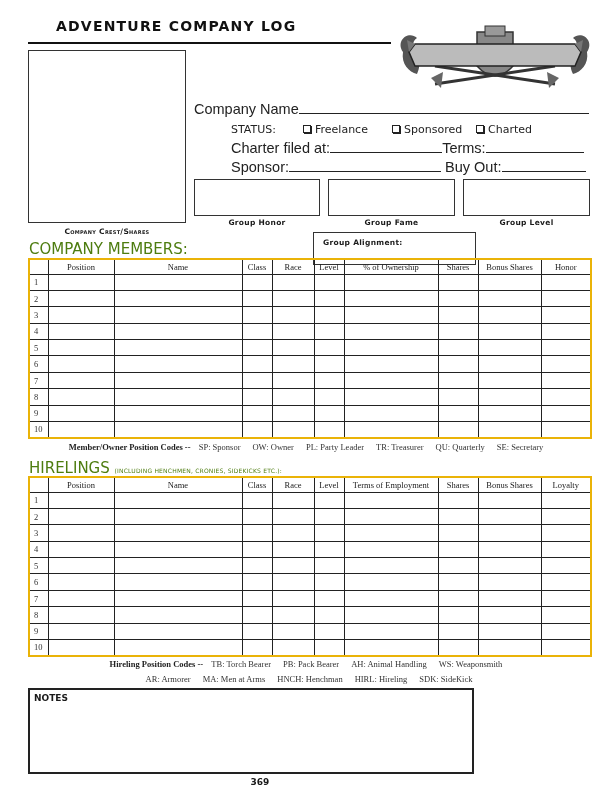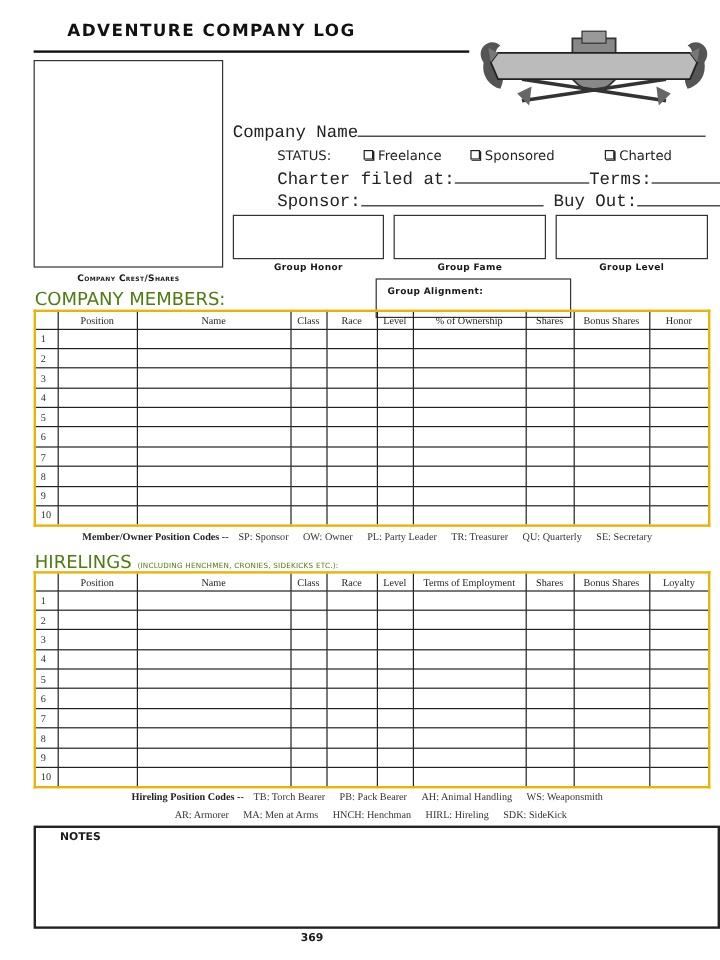--- a/index.html
+++ b/index.html
@@ -12,21 +12,21 @@
     left: 56px; top: 18px; font-size: 14px; font-weight: bold; letter-spacing: 1.2px;
     font-family: "DejaVu Sans", sans-serif; color: #111;
   }
   .title-rule { left: 28px; top: 42px; width: 363px; height: 2px; background: #111; }
 
   .logo { left: 395px; top: 22px; width: 200px; height: 72px; }
 
   .crest-box { left: 28px; top: 50px; width: 158px; height: 173px; border: 1.5px solid #333; }
   .crest-label { left: 28px; top: 227px; width: 158px; text-align: center; font-size: 7.5px; font-weight: bold; font-variant: small-caps; letter-spacing: .3px; font-family: "DejaVu Sans", sans-serif; }
 
-  .fieldline { font-size: 14.5px; font-family: Liberation Mono, monospace; color: #222; white-space: nowrap; }
+  .fieldline { font-size: 14.5px; font-family: Liberation Sans, sans-serif; color: #222; white-space: nowrap; }
   .uline { display: inline-block; border-bottom: 1px solid #222; height: 14px; vertical-align: baseline; }
 
   .status { font-size: 11px; font-family: "DejaVu Sans", sans-serif; color:#222; }
   .chk { display: inline-block; width: 8px; height: 8px; border: 1.2px solid #222; margin-right: 4px; vertical-align: -0px; box-shadow: 1px 1px 0 #222; }
 
   .gbox { top: 179px; height: 37px; border: 1.5px solid #333; }
   .glabel { top: 218px; font-size: 7.5px; font-weight: bold; font-family: "DejaVu Sans", sans-serif; text-align: center; letter-spacing: .3px; }
 
   .align-box { left: 313px; top: 232px; width: 163px; height: 33px; border: 1.5px solid #333; padding: 5px 0 0 9px; font-size: 7.5px; font-weight: bold; font-family: "DejaVu Sans", sans-serif; letter-spacing:.3px; }
 
@@ -37,21 +37,21 @@
   table.grid th, table.grid td { border: 1.4px solid #222; font-family: "Liberation Serif", serif; font-weight: normal; }
   table.grid th { font-size: 8.5px; height: 15px; text-align: center; color: #222; }
   table.grid td { height: 16.4px; font-size: 8.5px; }
   table.grid td.num { padding-left: 4px; color: #333; }
   table.grid { border: 2px solid #eab308; }
 
   .codes { font-family: "Liberation Serif", serif; font-size: 8.5px; color: #333; white-space: nowrap; text-align: center; left: 28px; width: 562px; }
   .codes b { font-weight: bold; color: #222; }
   .codes span.c { margin: 0 6px; }
 
-  .notes { left: 28px; top: 688px; width: 572px; height: 86px; border: 2px solid #222; padding: 3px 20px; }
+  .notes { left: 28px; top: 688px; width: 446px; height: 86px; border: 2px solid #222; padding: 3px 4px; }
   .notes-label { font-size: 9px; font-weight: bold; font-family: "DejaVu Sans", sans-serif; }
   .pagenum { left: 0; top: 777px; width: 520px; text-align: center; font-size: 9px; font-weight: bold; font-family: "DejaVu Sans", sans-serif; }
 </style>
 </head>
 <body>
 
 <div class="abs title">ADVENTURE COMPANY LOG</div>
 <div class="abs title-rule"></div>
 
 <div class="abs logo">
@@ -82,21 +82,21 @@
 
 <div class="abs status" style="left:231px;top:123px;">
   <span>STATUS:</span>
 </div>
 <div class="abs status" style="left:303px;top:123px;">
   <span class="chk"></span><span>Freelance</span>
 </div>
 <div class="abs status" style="left:392px;top:123px;">
   <span class="chk"></span><span>Sponsored</span>
 </div>
-<div class="abs status" style="left:504px;top:123px;">
+<div class="abs status" style="left:476px;top:123px;">
   <span class="chk"></span><span>Charted</span>
 </div>
 
 <div class="abs fieldline" style="left:231px;top:139px;">
   <span>Charter filed at:</span><span class="uline" style="width:112px;"></span><span>Terms:</span><span class="uline" style="width:98px;"></span>
 </div>
 
 <div class="abs fieldline" style="left:231px;top:158px;">
   <span>Sponsor:</span><span class="uline" style="width:152px;"></span>
   <span>Buy Out:</span><span class="uline" style="width:84px;"></span>

